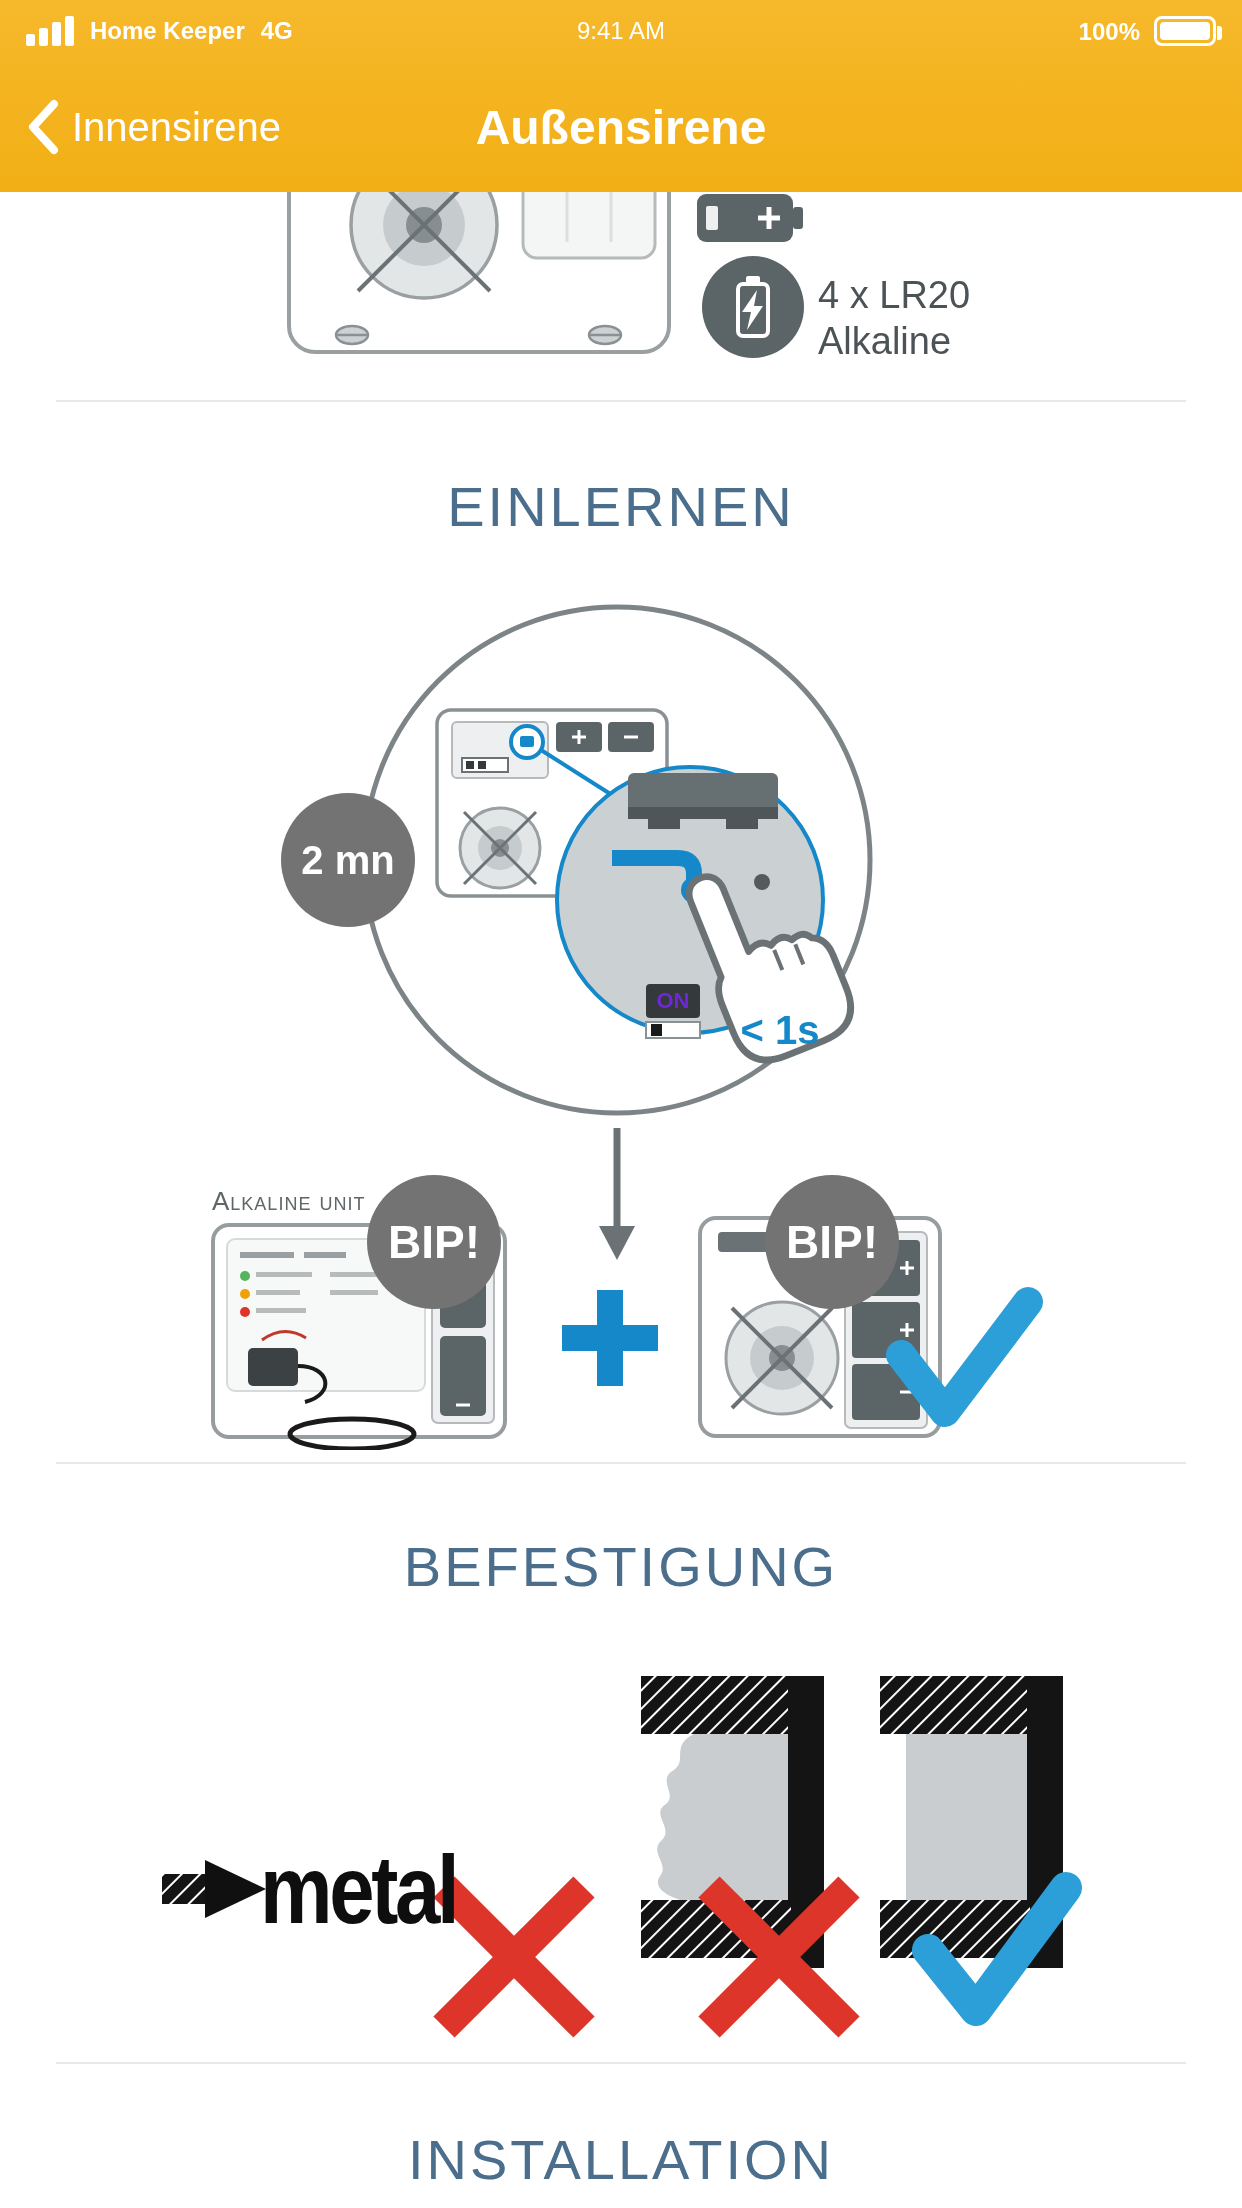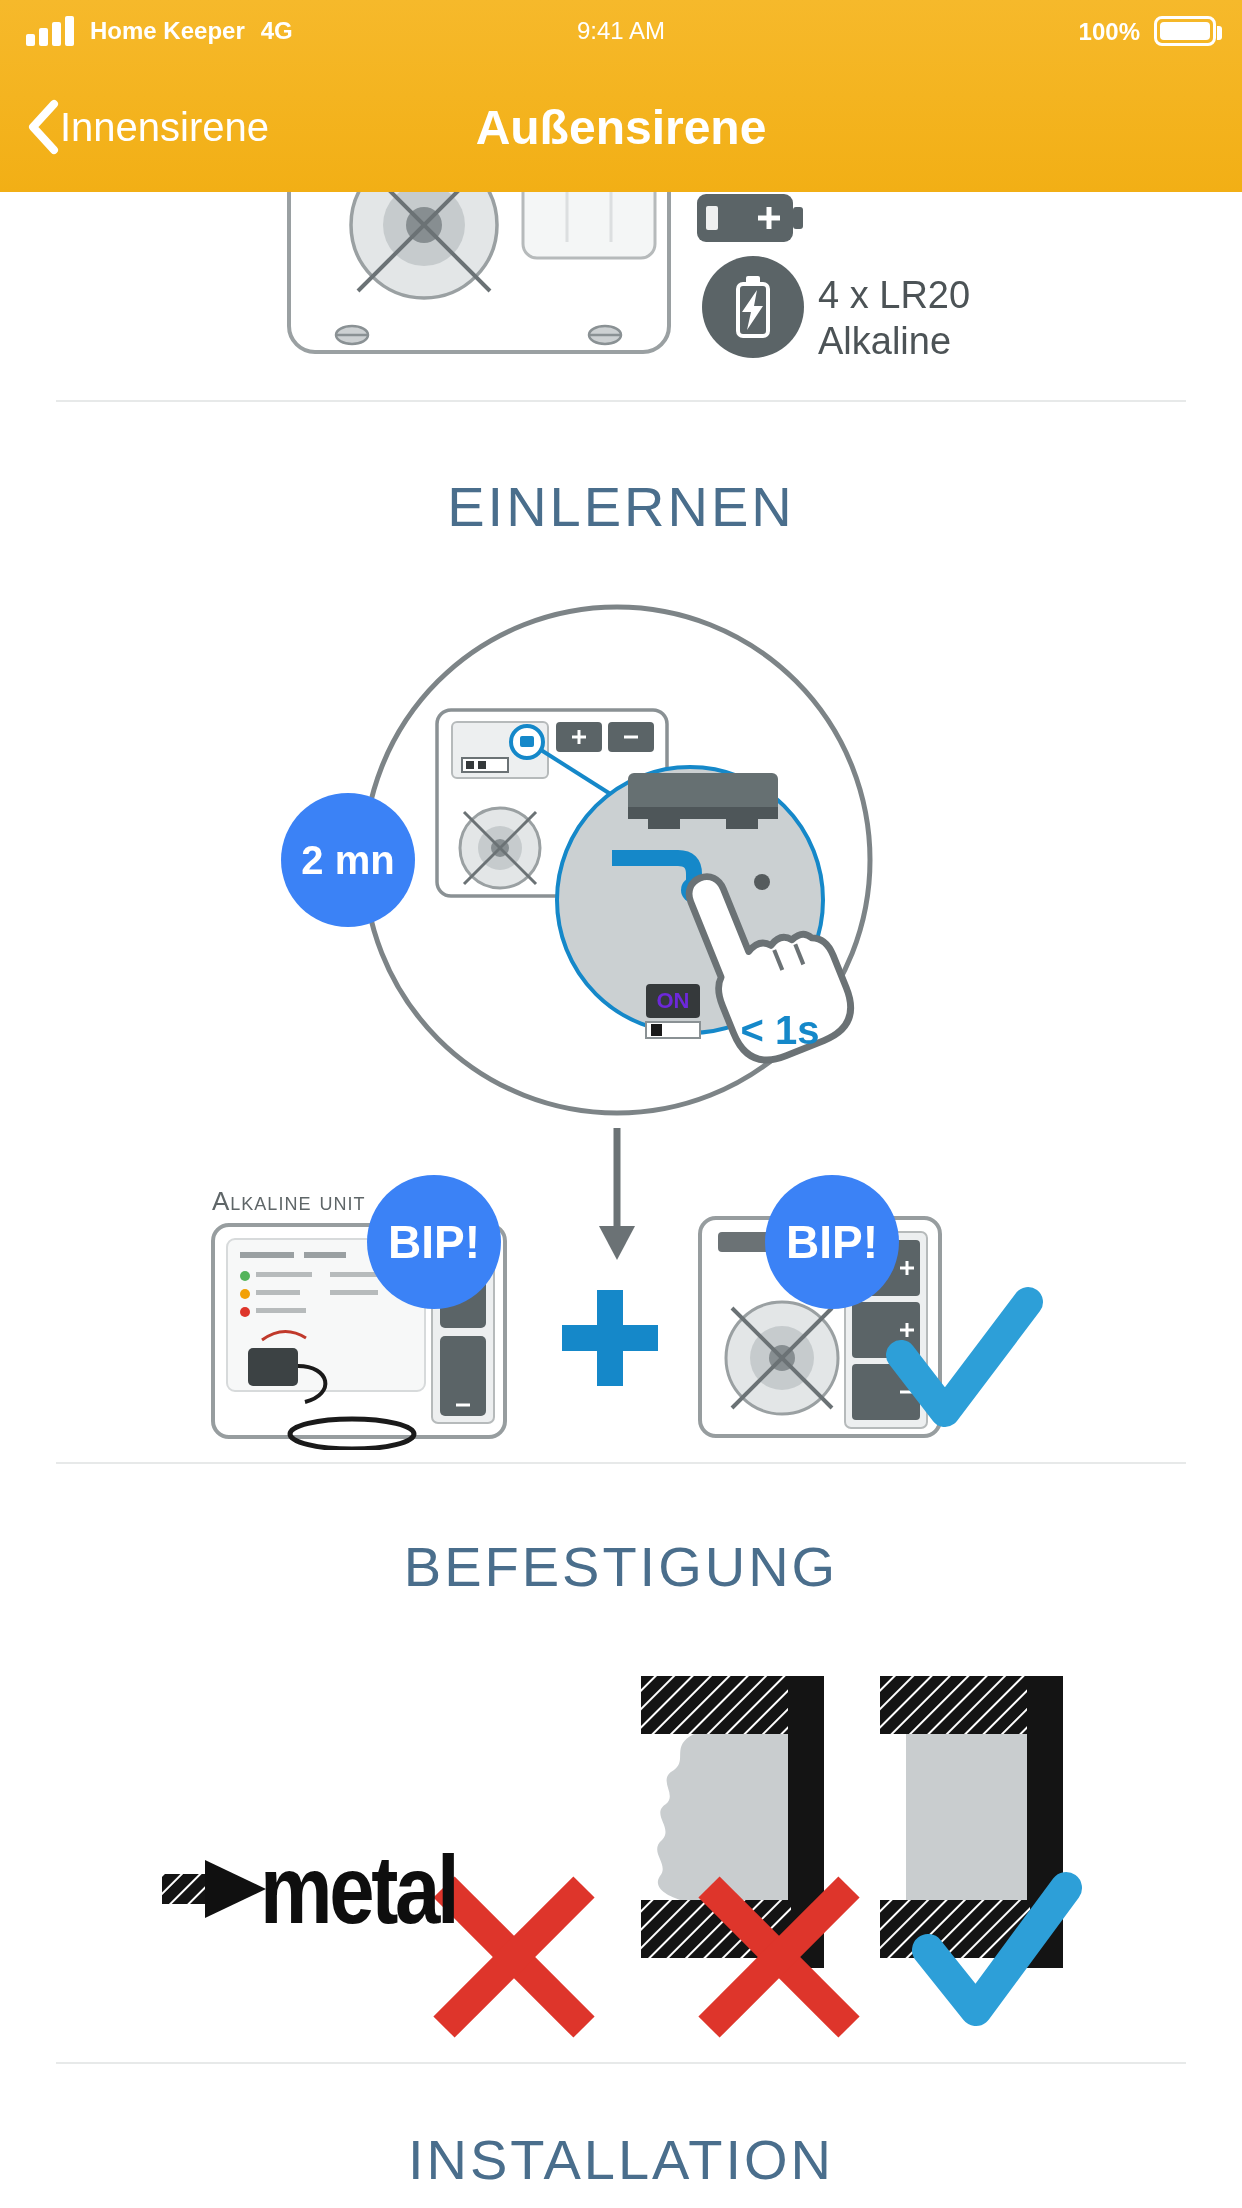--- a/index.html
+++ b/index.html
@@ -19,36 +19,36 @@
   .sb-time { position:absolute; left:0; right:0; text-align:center; font-weight:400; }
   .sb-right { display:flex; align-items:flex-end; gap:14px; z-index:2; }
   .sb-batt { position:relative; width:62px; height:30px; border:3px solid #fff;
              border-radius:8px; display:inline-block; }
   .sb-batt i { position:absolute; left:3px; top:3px; bottom:3px; right:3px;
                background:#fff; border-radius:4px; }
   .sb-batt::after { content:""; position:absolute; right:-9px; top:7px; width:5px;
                     height:14px; background:#fff; border-radius:0 3px 3px 0; }
   .nav-bar { position:relative; height:130px; }
   .back { position:absolute; left:26px; top:0; height:100%; display:flex;
-          align-items:center; gap:0; color:#fff; font-size:40px; cursor:pointer; }
+          align-items:center; gap:12px; color:#fff; font-size:40px; cursor:pointer; }
   .nav-title { position:absolute; left:0; right:0; top:0; height:100%;
                display:flex; align-items:center; justify-content:center;
                color:#fff; font-size:48px; font-weight:bold; }
 
   
   .content { position:absolute; top:192px; left:0; width:1242px; height:2016px;
              background:#fff; overflow:hidden; }
   .abs { position:absolute; }
   .divider { position:absolute; left:56px; width:1130px; height:2px; background:#E7E9E9; }
   .section-heading { position:absolute; left:0; width:100%; height:74px; line-height:74px;
                      text-align:center; font-size:56px; letter-spacing:3px; color:#4A6E8C; }
 
   .overlay { position:absolute; }
   .badge-circle { position:absolute; width:134px; height:134px; border-radius:50%;
-                  background:#3b82f6; color:#fff; display:flex; align-items:center;
+                  background:#737373; color:#fff; display:flex; align-items:center;
                   justify-content:center; font-weight:bold; }
   .press-label { color:#1588C9; font-size:40px; font-weight:bold; text-align:center; }
   .on-label { width:54px; height:34px; display:flex; align-items:center; justify-content:center;
               color:#6d28d9; font-size:22px; font-weight:bold; }
   .cu-label { font-size:26px; color:#5f6668; font-variant:small-caps; letter-spacing:1px; }
   .plus-icon { position:absolute; width:110px; height:110px; }
   .plus-icon::before, .plus-icon::after { content:""; position:absolute; background:#1588C9; }
   .plus-icon::before { left:7px;  top:42px; width:96px; height:26px; }
   .plus-icon::after  { left:42px; top:7px;  width:26px; height:96px; }
   .metal-label { font-size:96px; font-weight:bold; color:#0e0e0e; letter-spacing:-4px;

